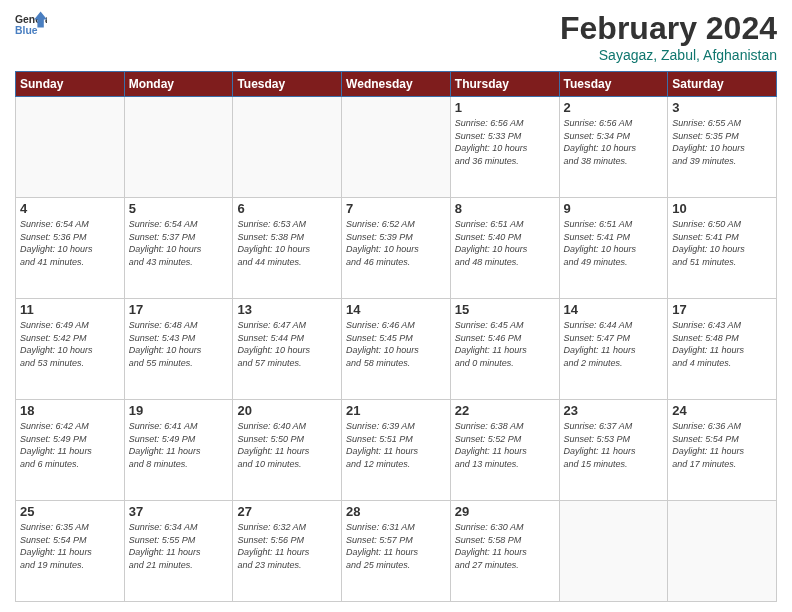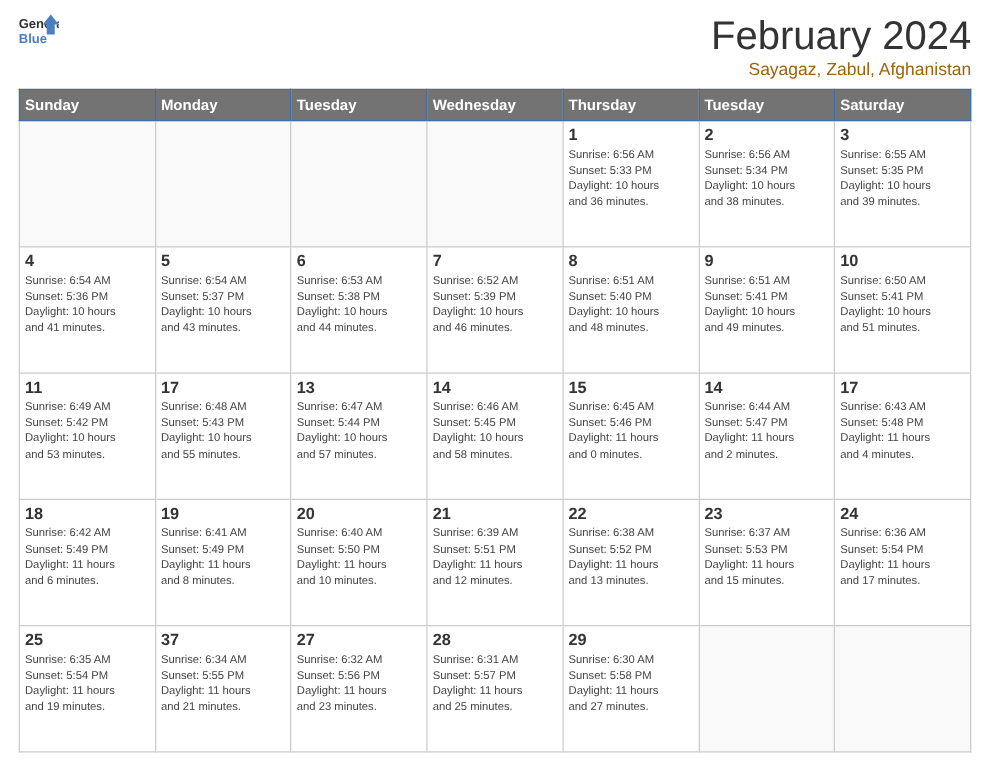--- a/index.html
+++ b/index.html
@@ -30,36 +30,36 @@
     }
     .logo-icon {
       width: 32px;
       height: 28px;
     }
     .title-block {
       text-align: right;
     }
     .calendar-title {
       font-size: 32px;
-      font-weight: normal;
+      font-weight: bold;
       color: #333;
     }
     .calendar-subtitle {
       font-size: 14px;
-      color: #a16207;
+      color: #0f766e;
       text-align: right;
     }
     .calendar-table {
       width: 100%;
       border-collapse: collapse;
       flex: 1;
       table-layout: fixed;
     }
     .calendar-table thead tr th {
-      background: #737373;
+      background: #7f1d1d;
       color: #fff;
       font-size: 12px;
       font-weight: bold;
       padding: 5px 4px;
       text-align: left;
       border: 1px solid #3a6faa;
     }
     .calendar-table tbody tr td {
       border: 1px solid #ccc;
       vertical-align: top;
@@ -76,20 +76,21 @@
       font-size: 13px;
       font-weight: bold;
       color: #333;
       display: block;
       margin-bottom: 2px;
     }
     .day-info {
       font-size: 9px;
       color: #444;
       line-height: 1.4;
+      font-style: italic;
     }
   </style>
 </head>
 <body>
 
 <div class="page">
   <div class="header">
     <div class="logo">
       <svg class="logo-icon" viewBox="0 0 40 35" xmlns="http://www.w3.org/2000/svg">
         <text x="0" y="16" font-family="Arial" font-size="13" font-weight="bold" fill="#333">General</text>

